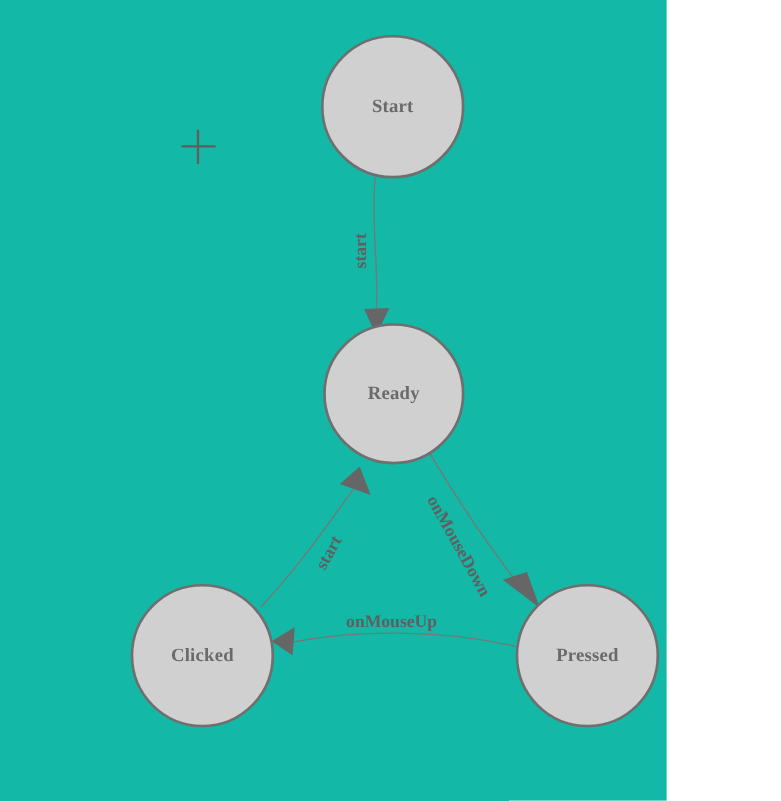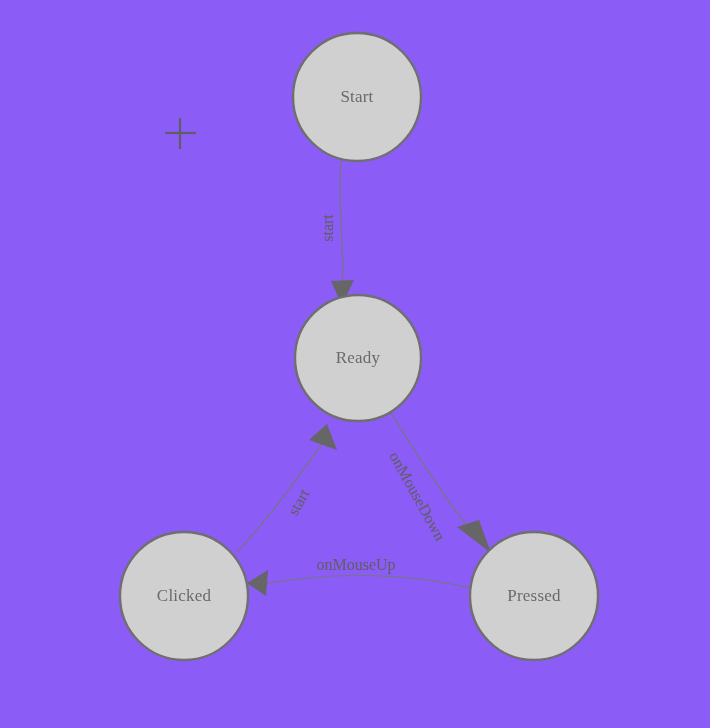--- a/index.html
+++ b/index.html
@@ -9,23 +9,24 @@
     background: #ffffff;
   }
   body {
     width: 710px;
     height: 728px;
     overflow: hidden;
     font-family: "Liberation Serif", "DejaVu Serif", serif;
   }
   #canvas-root {
     position: relative;
-    width: 710px;
+    width: 606px;
     height: 728px;
-    background: #8b5cf6;
+    background: #14b8a6;
+    font-weight: bold;
   }
   svg#diagram {
     display: block;
     width: 710px;
     height: 728px;
   }
   .node-circle {
     fill: #d0d0d0;
     stroke: #6f6f6f;
     stroke-width: 2.4;

